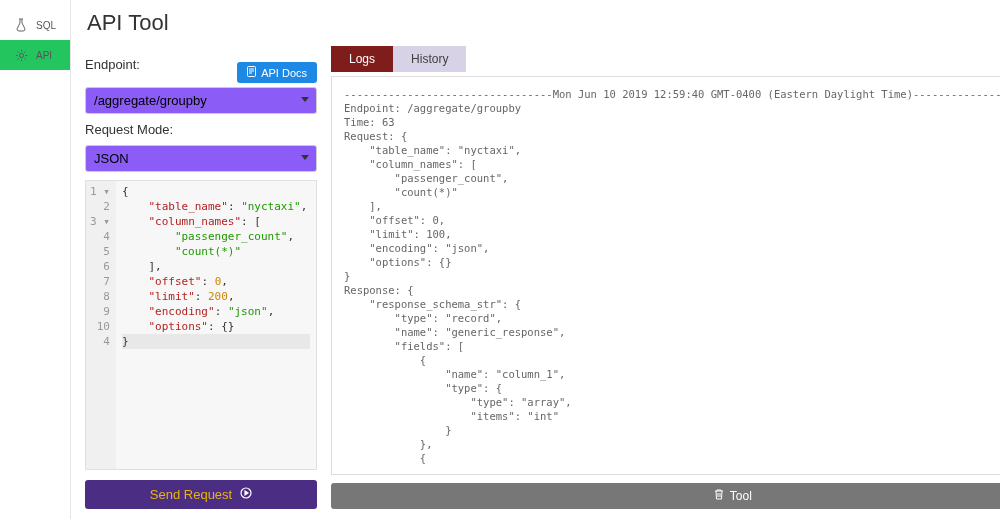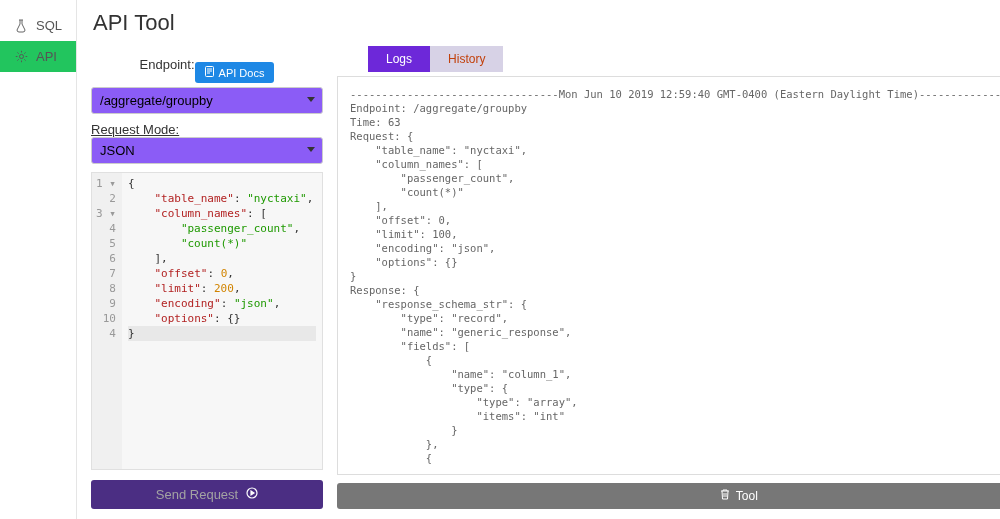--- a/index.html
+++ b/index.html
@@ -1,47 +1,47 @@
 <!DOCTYPE html>
 <html><head>
 <meta charset="utf-8">
 <style>
   * { box-sizing: border-box; margin: 0; padding: 0; }
   body { font-family: -apple-system, BlinkMacSystemFont, "Segoe UI", Arial, sans-serif; font-size: 13px; color: #333; background: #fff; }
   .app { display: flex; width: 1000px; height: 519px; }
   .sidebar { width: 103px; border-right: 1px solid #e5e5e5; padding-top: 10px; }
-  .side-item { display: flex; align-items: center; gap: 8px; padding: 8px 14px; font-size: 13px; color: #555; cursor: pointer; }
+  .side-item { display: flex; align-items: center; gap: 8px; padding: 8px 14px; font-size: 10px; color: #555; cursor: pointer; }
   .side-item.active { background: #22c55e; }
   .side-item .ic { width: 14px; height: 14px; display: inline-flex; align-items: center; justify-content: center; }
   .main { flex: 1; display: flex; flex-direction: column; padding: 8px 14px 10px 14px; }
   h1.title { font-size: 22px; font-weight: 400; margin: 2px 0 10px 2px; }
   .cols { display: flex; gap: 14px; flex: 1; min-height: 0; }
   .left { width: 232px; display: flex; flex-direction: column; }
   .right { flex: 1; display: flex; flex-direction: column; min-width: 0; }
-  .lbl-row { display: flex; justify-content: center; align-items: center; margin-bottom: 4px; }
+  .lbl-row { display: flex; justify-content: space-between; align-items: center; margin-bottom: 4px; }
   .lbl { font-size: 13px; color: #333; }
   .btn-docs { background: #1e88e5; color: #fff; border: none; border-radius: 3px; padding: 4px 10px; font-size: 11px; display: inline-flex; align-items: center; gap: 5px; cursor: pointer; margin-top: 16px; }
   .select { width: 100%; border: 1px solid #ccc; border-radius: 3px; padding: 5px 8px; font-size: 13px; background: #8b5cf6; appearance: none; position: relative; margin-bottom: 8px; }
   .select-wrap { position: relative; }
   .select-wrap::after { content: ""; position: absolute; right: 8px; top: 10px; width: 0; height: 0; border-left: 4px solid transparent; border-right: 4px solid transparent; border-top: 5px solid #333; pointer-events: none; }
   .select-wrap::before { content: ""; position: absolute; right: 8px; top: 3px; width: 0; height: 0; border-left: 4px solid transparent; border-right: 4px solid transparent; border-bottom: 5px solid #333; pointer-events: none; }
   .editor { flex: 1; display: flex; border: 1px solid #e0e0e0; background: #f7f7f7; font-family: "Menlo","Consolas",monospace; font-size: 11px; min-height: 0; overflow: hidden; }
   .gutter { background: #f0f0f0; color: #999; text-align: right; padding: 3px 6px 3px 4px; user-select: none; }
   .gutter div { line-height: 15px; height: 15px; }
   .code { padding: 3px 6px; white-space: pre; line-height: 15px; flex:1; }
   .code .k { color: #b22222; }
   .code .s { color: #1e9900; }
   .code .n { color: #d18400; }
   .code .cur { background: #e8e8e8; display:inline-block; min-width:100%;}
-  .btn-send { margin-top: 10px; width: 100%; background: #4b2e83; color: #a3a3a3; border: none; border-radius: 3px; padding: 7px 0; font-size: 13px; cursor: pointer; display: flex; align-items: center; justify-content: center; gap: 8px; }
+  .btn-send { margin-top: 10px; width: 100%; background: #4b2e83; color: #eab308; border: none; border-radius: 3px; padding: 7px 0; font-size: 13px; cursor: pointer; display: flex; align-items: center; justify-content: center; gap: 8px; }
   .tabs-row { display: flex; align-items: center; justify-content: space-between; margin-bottom: 0; }
   .tabs { display: flex; }
   .tab { padding: 6px 18px; font-size: 12px; border: none; cursor: pointer; }
-  .tab.logs { background: #6d28d9; color: #fff; margin-left: 31px; }
-  .tab.history { background: #d7d2e6; color: #c2410c; }
+  .tab.logs { background: #7f1d1d; color: #fff; }
+  .tab.history { background: #d7d2e6; color: #404040; }
   .log-area { flex: 1; border: 1px solid #ddd; background: #fff; padding: 10px 12px; font-family: "Menlo","Consolas",monospace; font-size: 10.5px; color: #666; white-space: pre; overflow: auto; line-height: 14px; margin-top:4px; position: relative; }
   .btn-clear { margin-top: 8px; width: 100%; background: #777; color: #fff; border: none; border-radius: 3px; padding: 6px 0; font-size: 12px; cursor: pointer; display: flex; align-items: center; justify-content: center; gap: 6px; }
 </style>
 </head>
 <body>
 
 <div class="app">
 
   <div class="sidebar">
     <div class="side-item">
@@ -78,21 +78,21 @@
                 </svg>
             </span>
             <span>API Docs</span>
           </button>
         </div>
         <div class="select-wrap">
           <select class="select">
             <option>/aggregate/groupby</option>
           </select>
         </div>
-        <span class="lbl" style="margin-bottom:0;text-decoration:underline;">Request Mode:</span>
+        <span class="lbl" style="margin-bottom:8px;">Request Mode:</span>
         <div class="select-wrap">
           <select class="select">
             <option>JSON</option>
           </select>
         </div>
         <div class="editor">
           <div class="gutter">
             <div>1 ▾</div>
               <div>2</div>
               <div>3 ▾</div>

